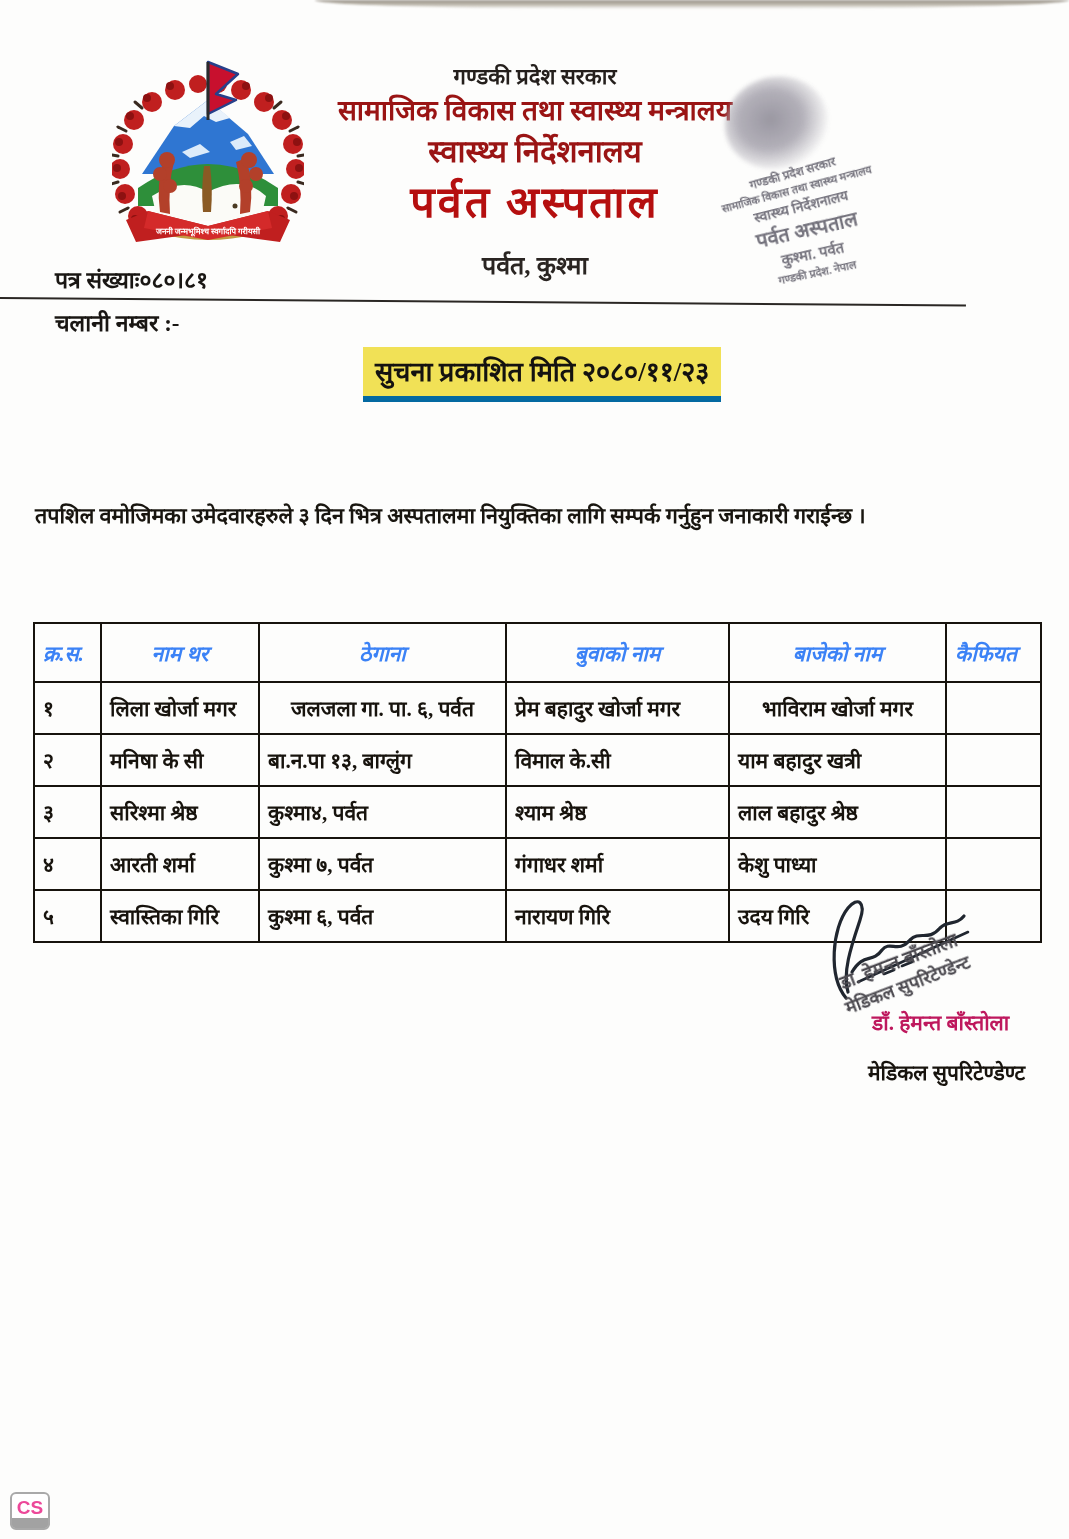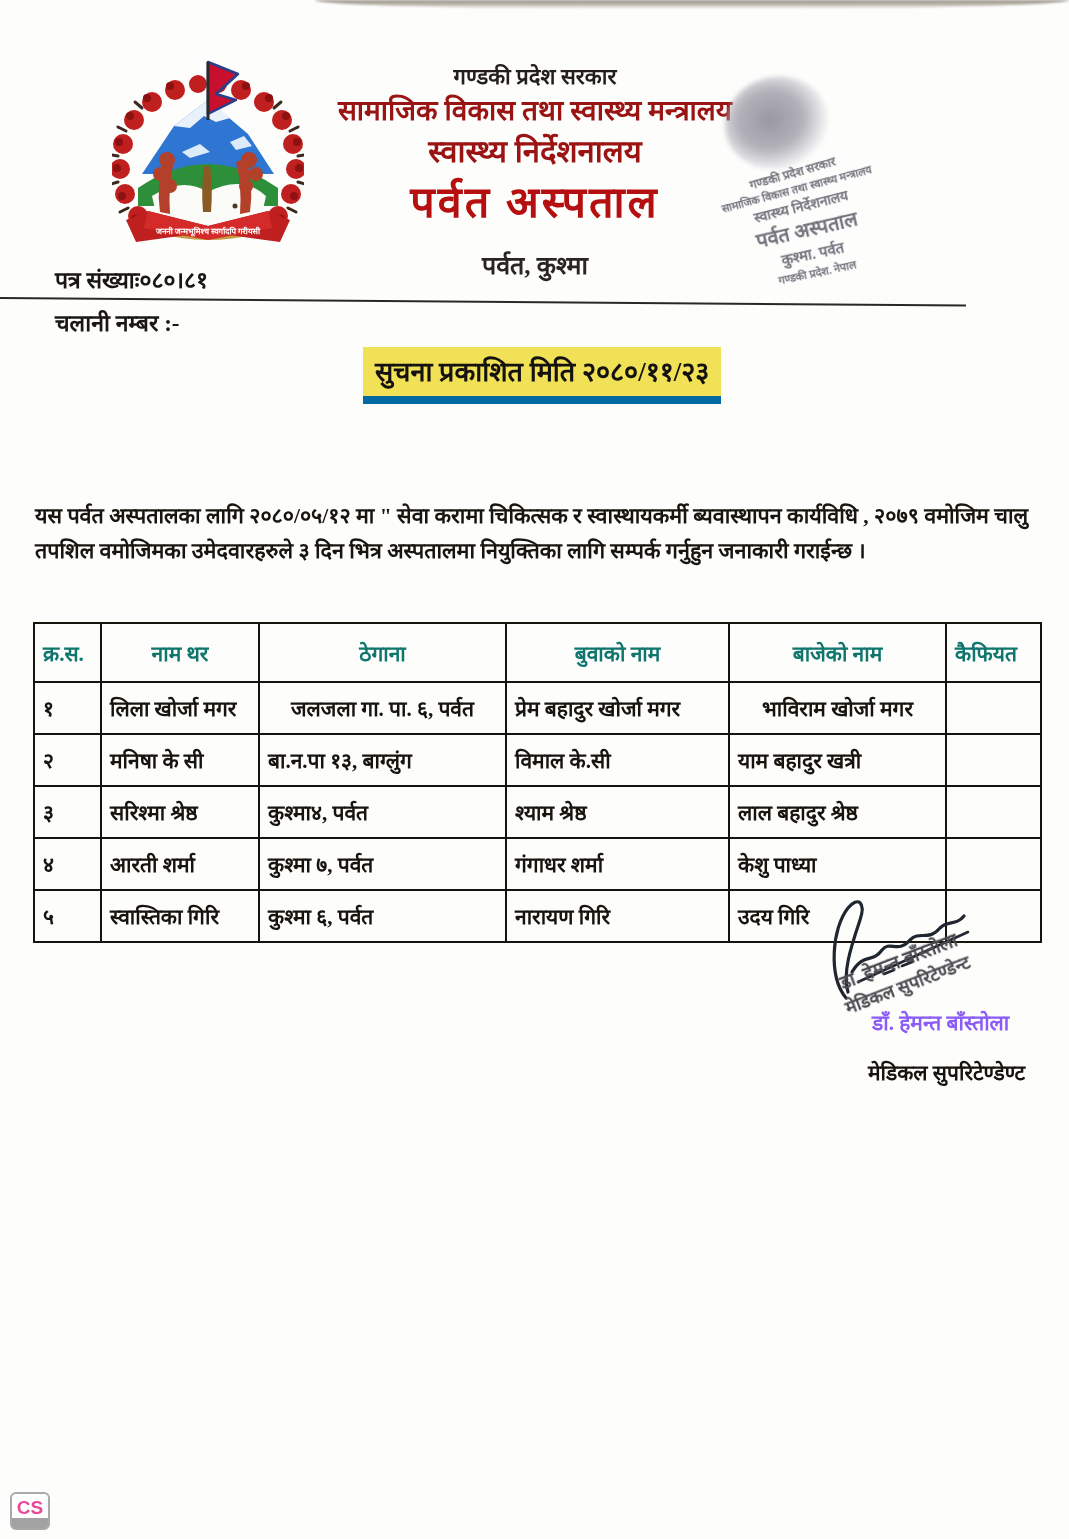--- a/index.html
+++ b/index.html
@@ -39,39 +39,39 @@
   .seal .sl5{font-size:15px;margin-top:1px;transform:rotate(2deg);}
   .seal .sl6{font-size:11px;margin-top:2px;transform:rotate(2deg);}
   
   .letter-no{left:55px;top:263px;font-size:23px;font-weight:bold;color:#191613;text-align:center;}
   .rule-line{left:0;top:297px;width:966px;border-top:2.5px solid #2a2724;transform:rotate(0.45deg);transform-origin:left top;}
   .dispatch-no{left:55px;top:306px;font-size:23px;font-weight:bold;color:#191613;}
   
   .notice-date{
     left:363px;top:347px;background:#f1e156;color:#141210;
     font-size:27px;font-weight:bold;padding:5px 12px 7px 12px;
-    border-bottom:8px solid #0369a1;
+    border-bottom:6px solid #0369a1;
   }
   
   .body-par{left:35px;top:499px;width:1006px;font-size:21.5px;font-weight:bold;color:#18150f;}
   .body-par .pl{white-space:nowrap;line-height:35px;}
   
   table.roster{left:33px;top:622px;position:absolute;border-collapse:collapse;table-layout:fixed;width:1007px;
     font-size:21px;font-weight:bold;color:#17130d;}
   table.roster td,table.roster th{border:2px solid #17130d;padding:2px 8px;vertical-align:middle;overflow:hidden;}
-  table.roster th{color:#0f766e;font-size:21px;height:53px;}
+  table.roster th{color:#3b82f6;font-size:21px;height:53px;font-style:italic;}
   table.roster td{height:46px;}
   .al{text-align:left;} .ac{text-align:center;}
   
   .sig-svg{left:818px;top:890px;width:170px;height:120px;}
   .sig-stamp{left:768px;top:948px;width:270px;transform:rotate(-21deg);color:#4c4a50;
     font-weight:bold;text-align:center;line-height:1.35;filter:blur(0.3px);}
   .sig-stamp .ss1{font-size:19px;}
   .sig-stamp .ss2{font-size:18px;}
-  .sig-name{left:872px;top:1008px;font-size:21px;font-weight:bold;color:#8b5cf6;white-space:nowrap;}
+  .sig-name{left:872px;top:1008px;font-size:21px;font-weight:bold;color:#be185d;white-space:nowrap;}
   .sig-title{left:868px;top:1058px;font-size:21px;font-weight:bold;color:#17130d;white-space:nowrap;text-align:right;}
   
   .footer{left:10px;top:1492px;display:flex;align-items:center;gap:12px;
     font-family:"Liberation Sans","DejaVu Sans",sans-serif;}
   .cs-badge{width:40px;height:38px;border:2.5px solid #a9a9a9;border-radius:6px;position:relative;
     display:flex;align-items:center;justify-content:center;background:#fff;box-sizing:border-box;}
   .cs-badge span{font-size:19px;font-weight:bold;color:#ec4899;position:relative;z-index:1;margin-top:-6px;}
   .cs-badge::after{content:"";position:absolute;left:0;bottom:0;width:100%;height:10px;background:#a2a2a2;border-radius:0 0 3px 3px;}
   .cs-text{font-size:25px;color:#bdbdbd;letter-spacing:0.5px;}
 </style>
@@ -188,21 +188,20 @@
   </div>
 </div>
 
 <div class="abs letter-no">पत्र संख्याः०८०।८१</div>
 <div class="abs rule-line"></div>
 <div class="abs dispatch-no">चलानी नम्बर :-</div>
 
 <div class="abs notice-date">सुचना प्रकाशित मिति २०८०/११/२३</div>
 
 <div class="abs body-par">
-  <div class="pl">यस पर्वत अस्पतालका लागि २०८०/०५/१२ मा " सेवा करामा चिकित्सक र स्वास्थायकर्मी ब्यवास्थापन कार्यविधि , २०७९ वमोजिम चालु</div>
   <div class="pl">तपशिल वमोजिमका उमेदवारहरुले ३ दिन भित्र अस्पतालमा नियुक्तिका लागि सम्पर्क गर्नुहुन जनाकारी गराईन्छ ।</div>
 </div>
 
 <table class="roster">
   <colgroup>
     <col style="width:67px">
       <col style="width:158px">
       <col style="width:247px">
     <col style="width:223px">
       <col style="width:217px">

